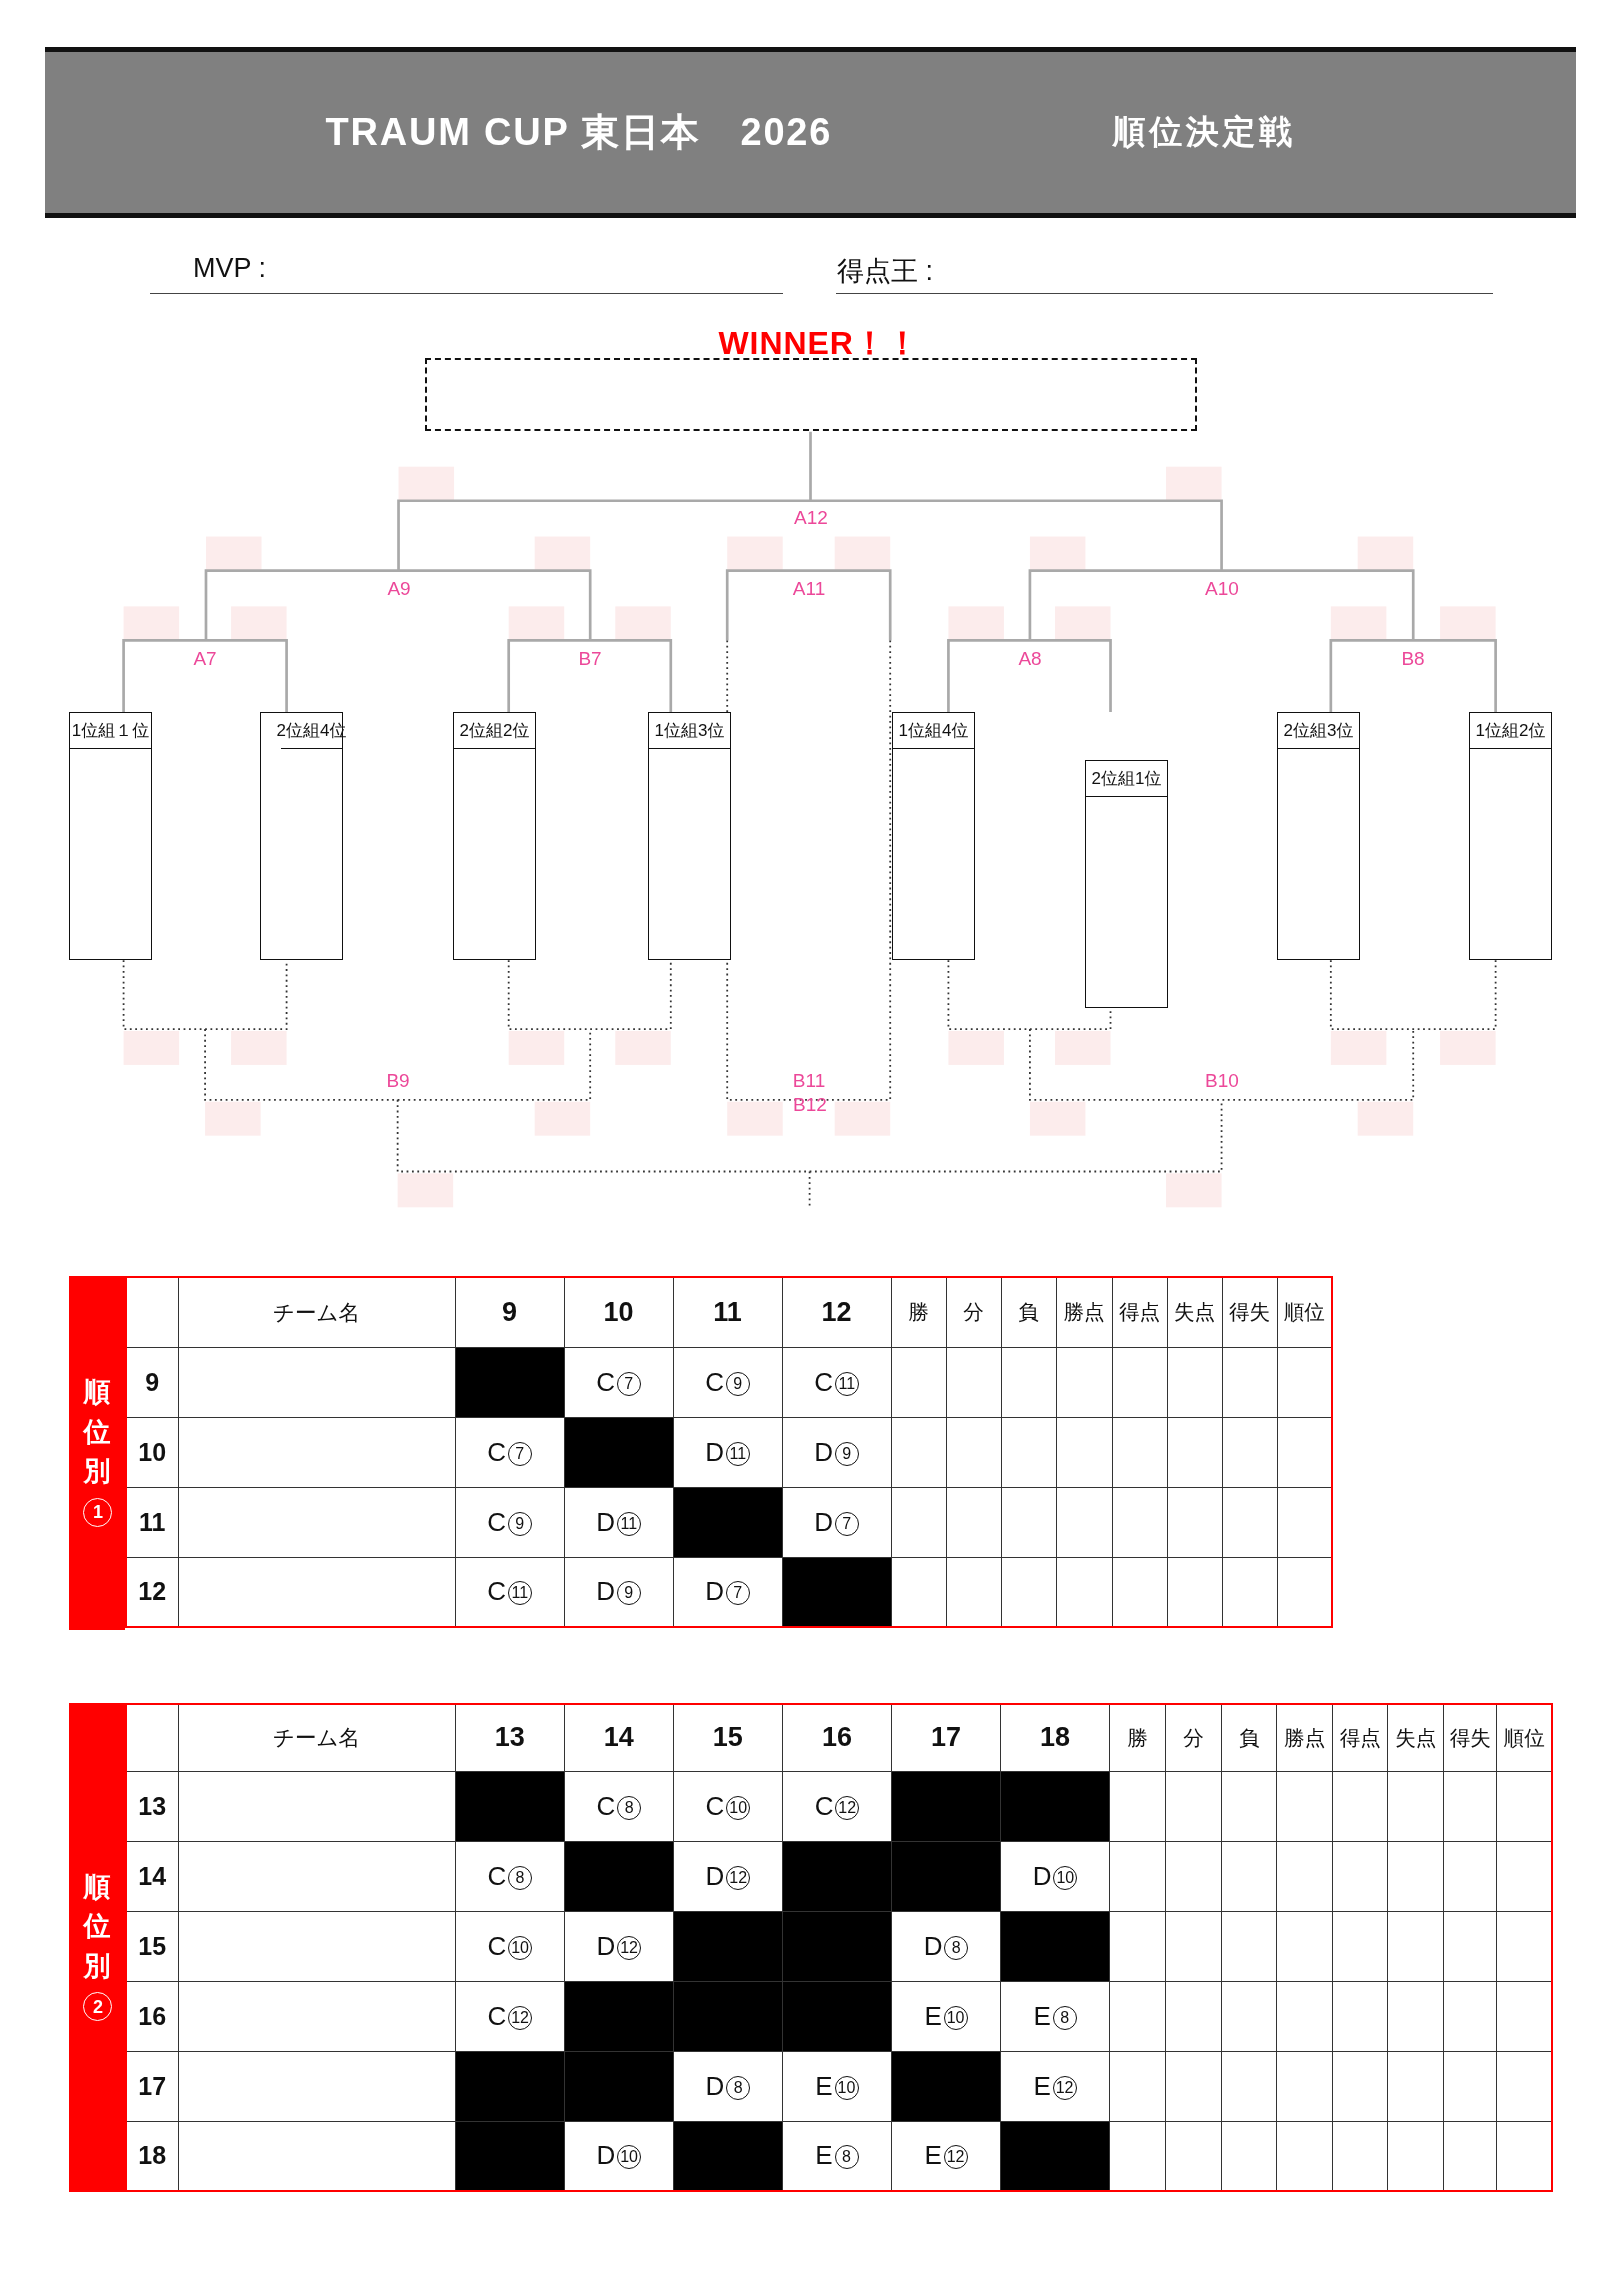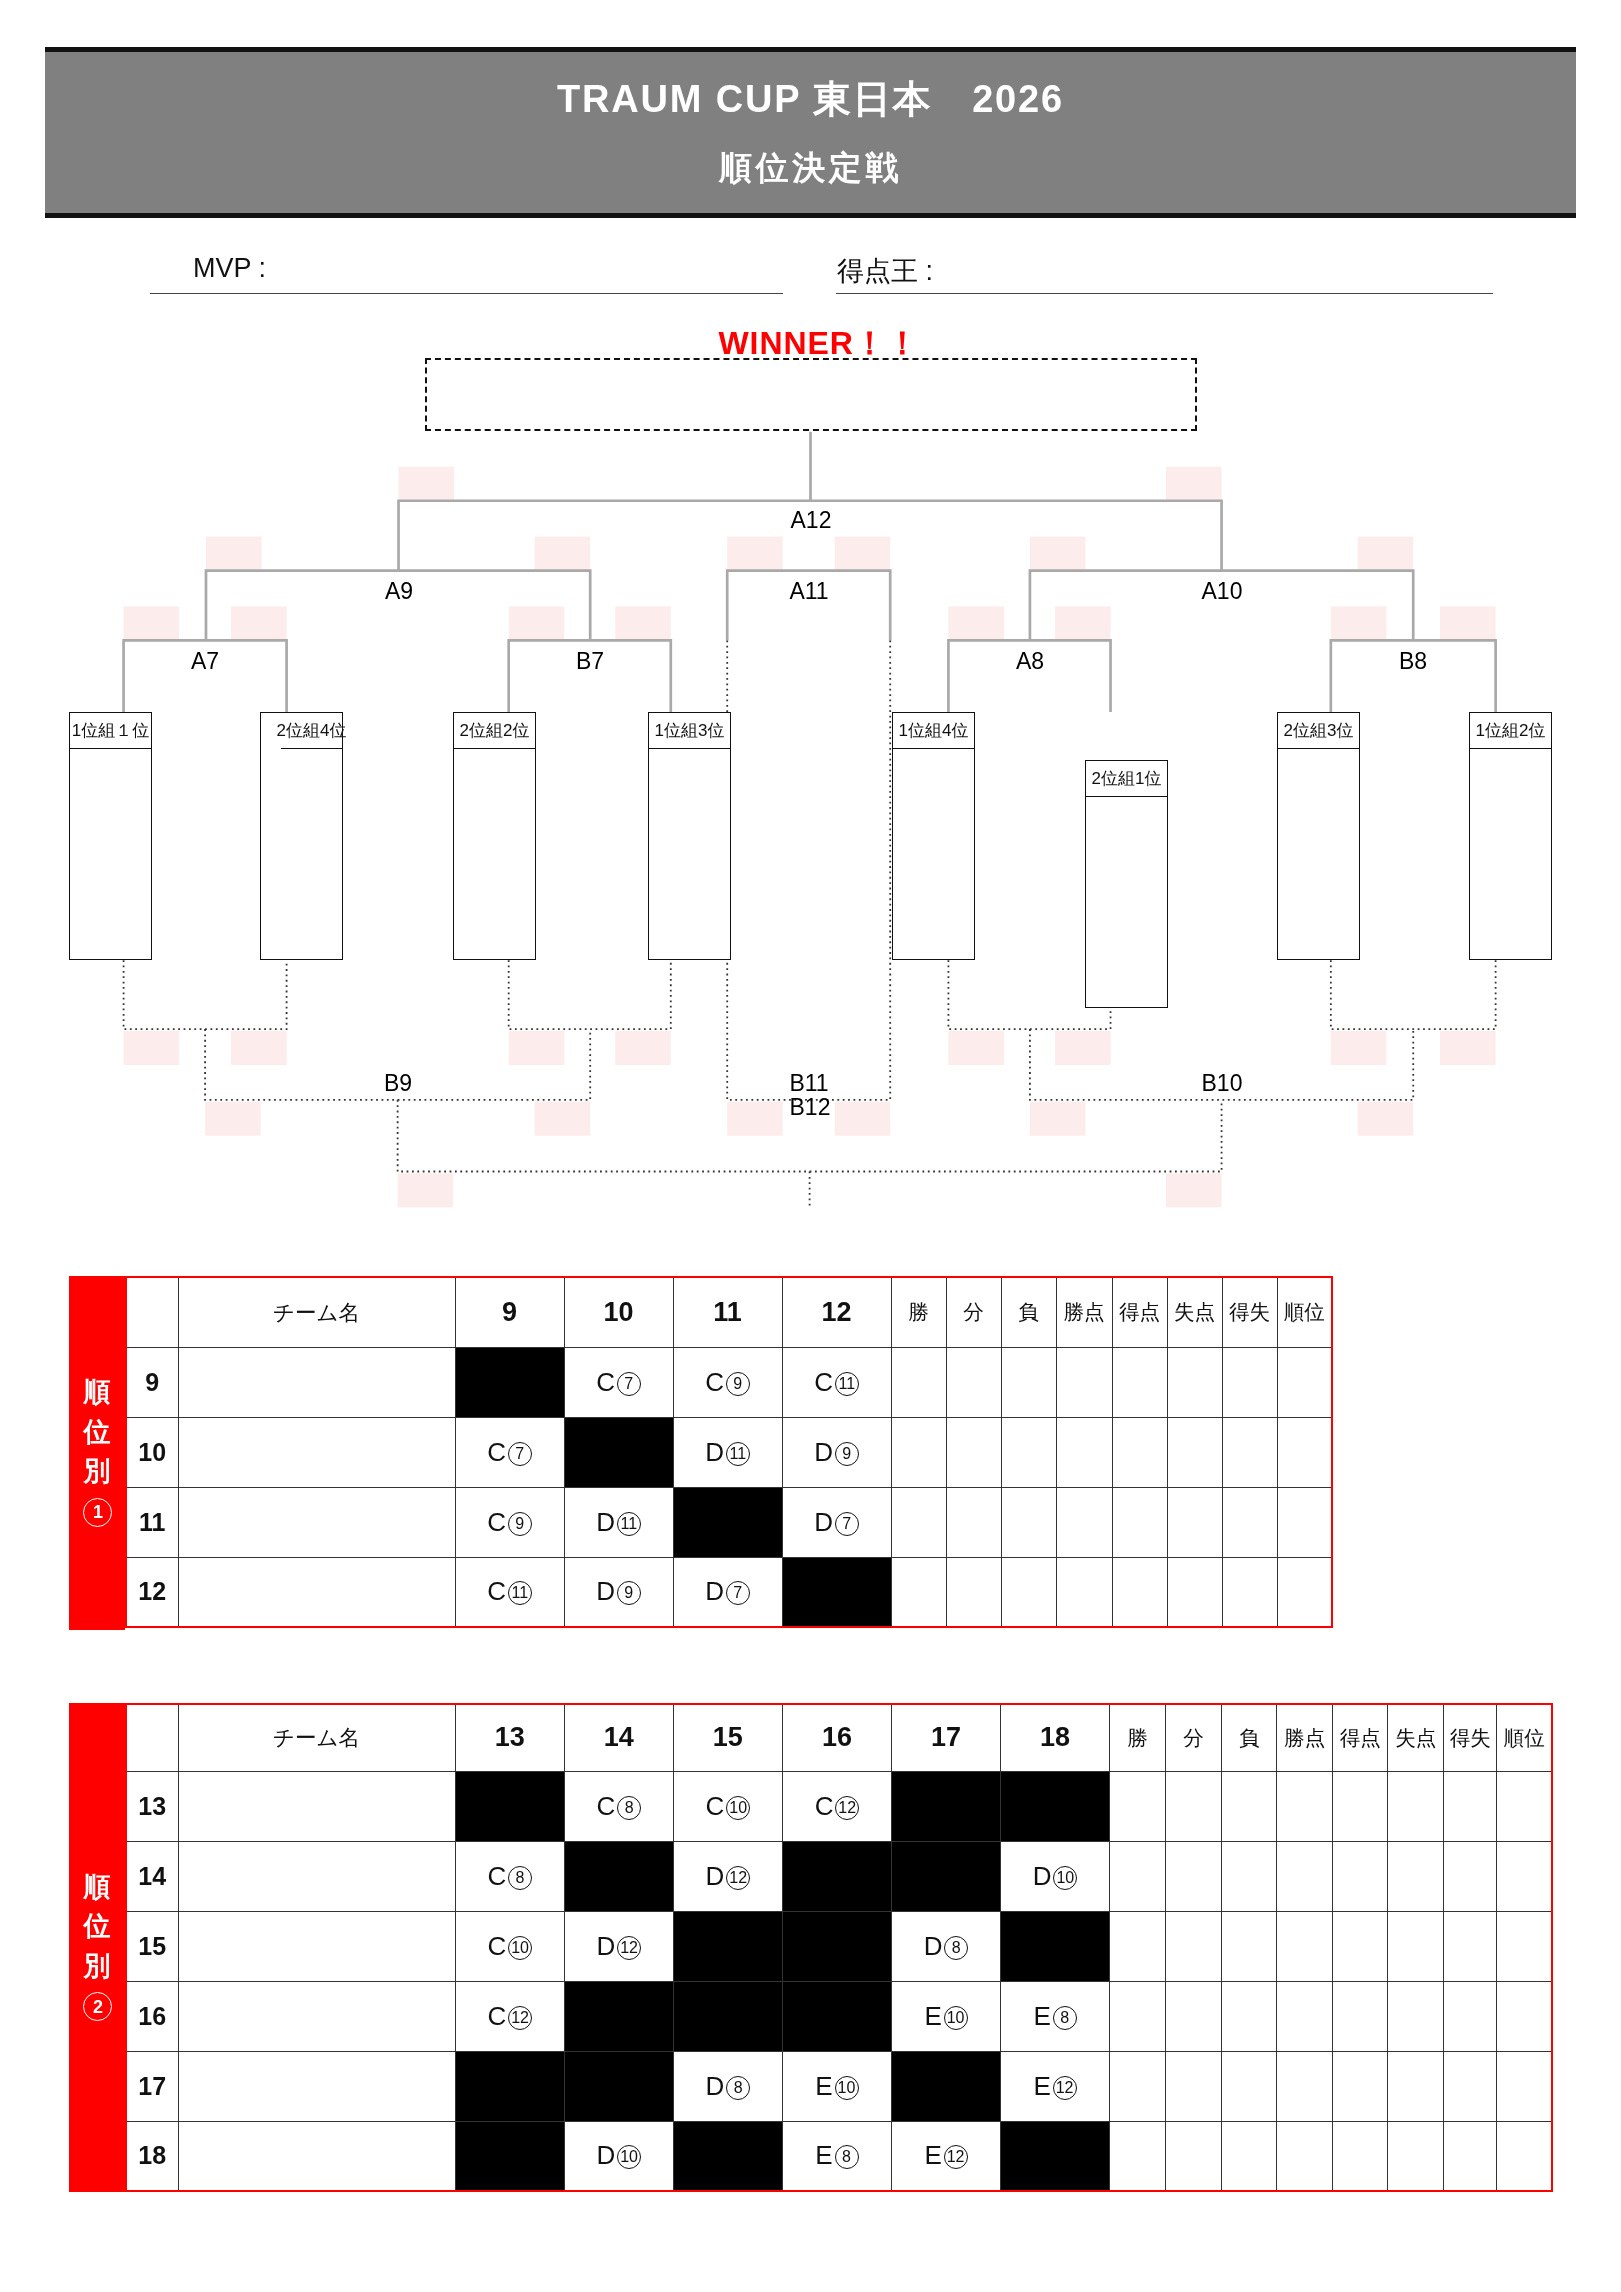--- a/index.html
+++ b/index.html
@@ -1,33 +1,33 @@
 <!DOCTYPE html>
 <html style="font-size:14.3px"><head>
 <meta charset="utf-8">
 <style>
   html,body{margin:0;padding:0;background:#fff;}
   #page{position:relative;width:1621px;height:2293px;background:#fff;overflow:hidden;
         font-family:"Liberation Sans","DejaVu Sans",sans-serif;color:#111;}
   
   .banner{position:absolute;left:45px;top:47px;width:1531px;height:171px;background:#808080;
           border-top:5.4px solid #111;border-bottom:5.4px solid #111;box-sizing:border-box;
-          display:flex;flex-direction:column;align-items:center;justify-content:space-evenly;}
+          display:flex;align-items:center;justify-content:space-evenly;}
   .banner .t1{font-size:38px;font-weight:bold;color:#fff;letter-spacing:1.8px;}
   .banner .t2{font-size:33px;font-weight:bold;color:#fff;letter-spacing:3.6px;}
   
   .award-label{position:absolute;font-size:27px;font-weight:normal;color:#111;white-space:nowrap;}
   .fill-line{position:absolute;border-top:1.8px solid #444;height:0;}
   
   .winner-label{position:absolute;top:322px;left:819px;transform:translateX(-50%);
                 font-size:32px;font-weight:bold;color:#ff0000;white-space:nowrap;letter-spacing:0.9px;}
   .winner-box{position:absolute;left:425px;top:358px;width:772px;height:73px;
               border:2.7px dashed #111;box-sizing:border-box;background:#fff;}
   svg.lines{position:absolute;left:0;top:0;}
-  .mlabel{position:absolute;transform:translateX(-50%);font-size:23px;color:#000000;white-space:nowrap;}
+  .mlabel{position:absolute;transform:translateX(-50%);font-size:19px;color:#ec4899;white-space:nowrap;}
   .seed-box{position:absolute;width:83px;height:248px;border:1.8px solid #111;box-sizing:border-box;
             background:#fff;top:712px;}
   .seed-box .hd{height:36px;border-bottom:1.8px solid #111;box-sizing:border-box;display:flex;
                 align-items:center;justify-content:center;font-size:17px;white-space:nowrap;}
   
   .tband{position:absolute;width:56px;background:#ff0000;display:flex;flex-direction:column;
          align-items:center;justify-content:center;gap:12.5px;}
   .tband span{color:#fff;font-size:27px;font-weight:bold;line-height:1;}
   table.grid{position:absolute;border-collapse:collapse;table-layout:fixed;background:#fff;}
   table.grid td{border:1.8px solid #333;text-align:center;vertical-align:middle;padding:0;

